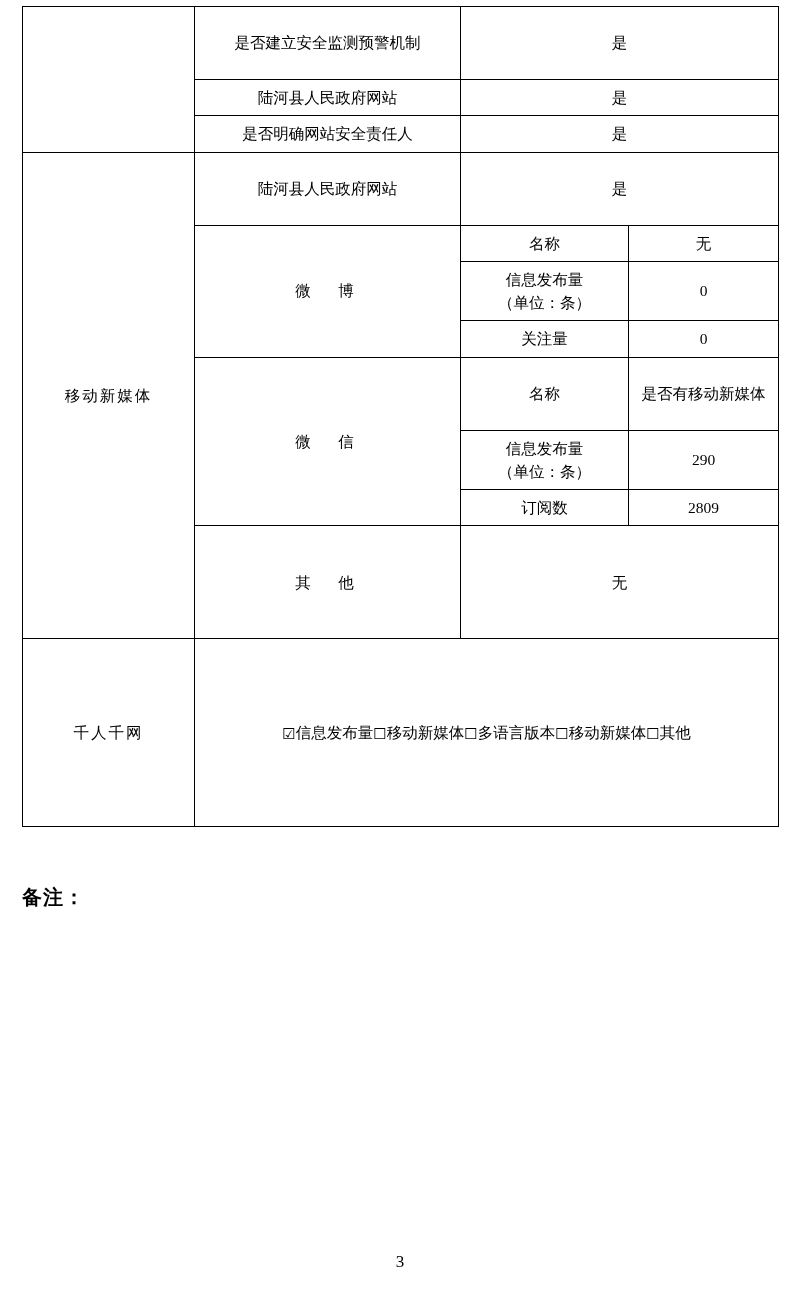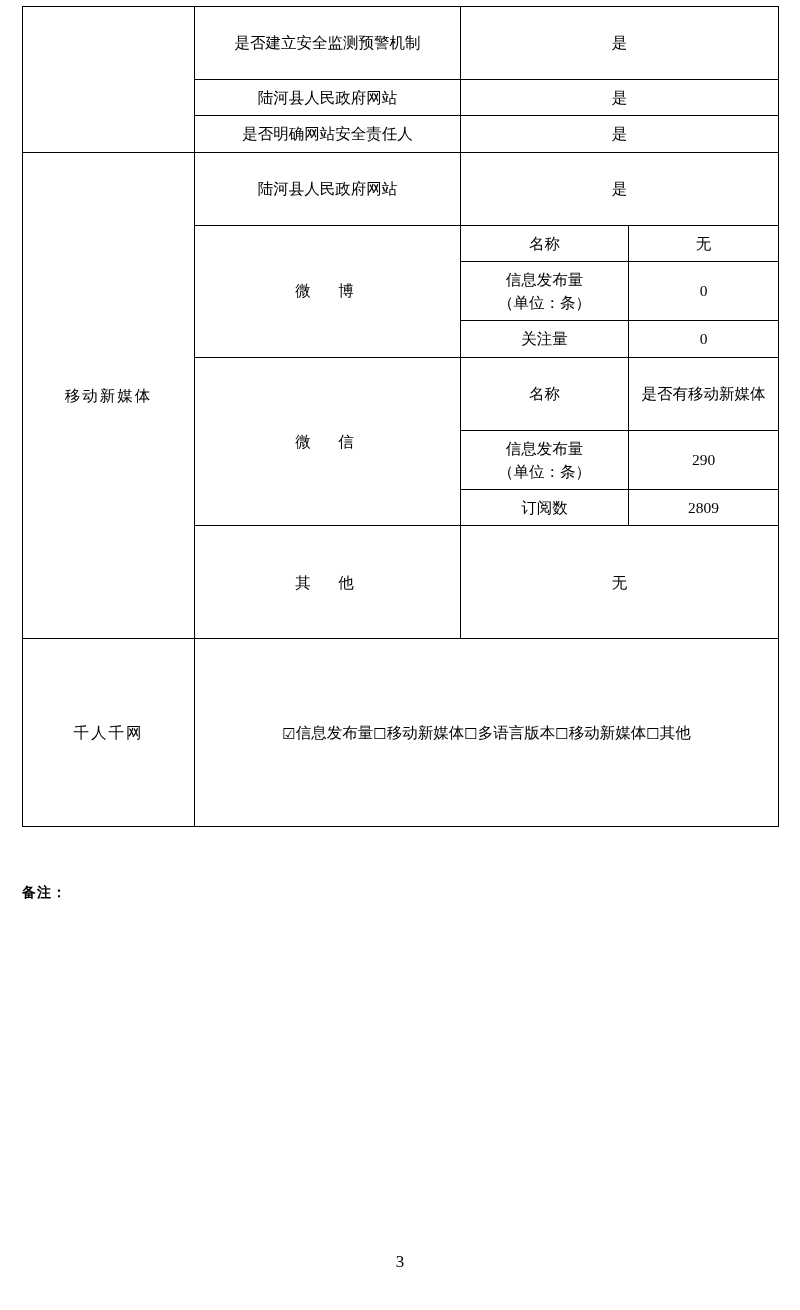--- a/index.html
+++ b/index.html
@@ -59,21 +59,21 @@
   .box {
     font-family: "DejaVu Sans", sans-serif;
     font-size: 15px;
     position: relative;
     top: 1px;
   }
   .note {
     position: absolute;
     left: 22px;
     top: 884px;
-    font-size: 14px;
+    font-size: 20px;
     font-weight: bold;
     letter-spacing: 1px;
     font-family: "Liberation Serif", "DejaVu Serif", serif;
   }
   .page-number {
     position: absolute;
     left: 0;
     right: 0;
     top: 1252px;
     text-align: center;

